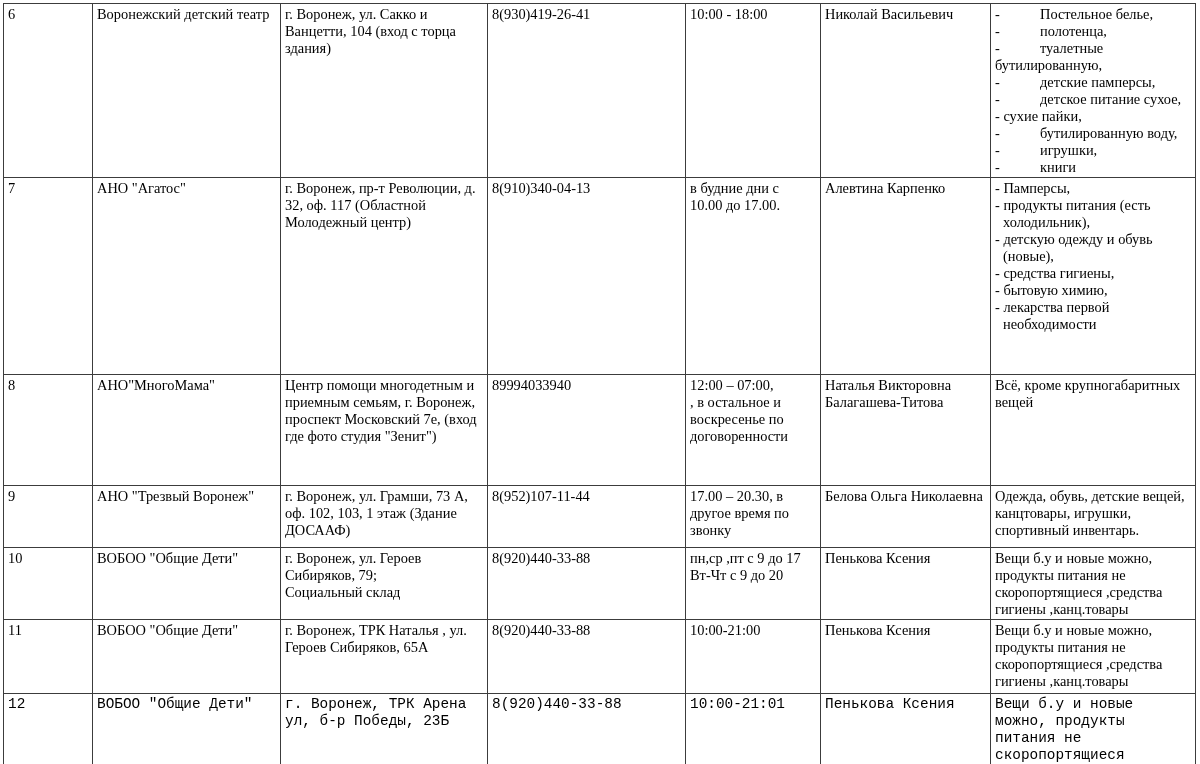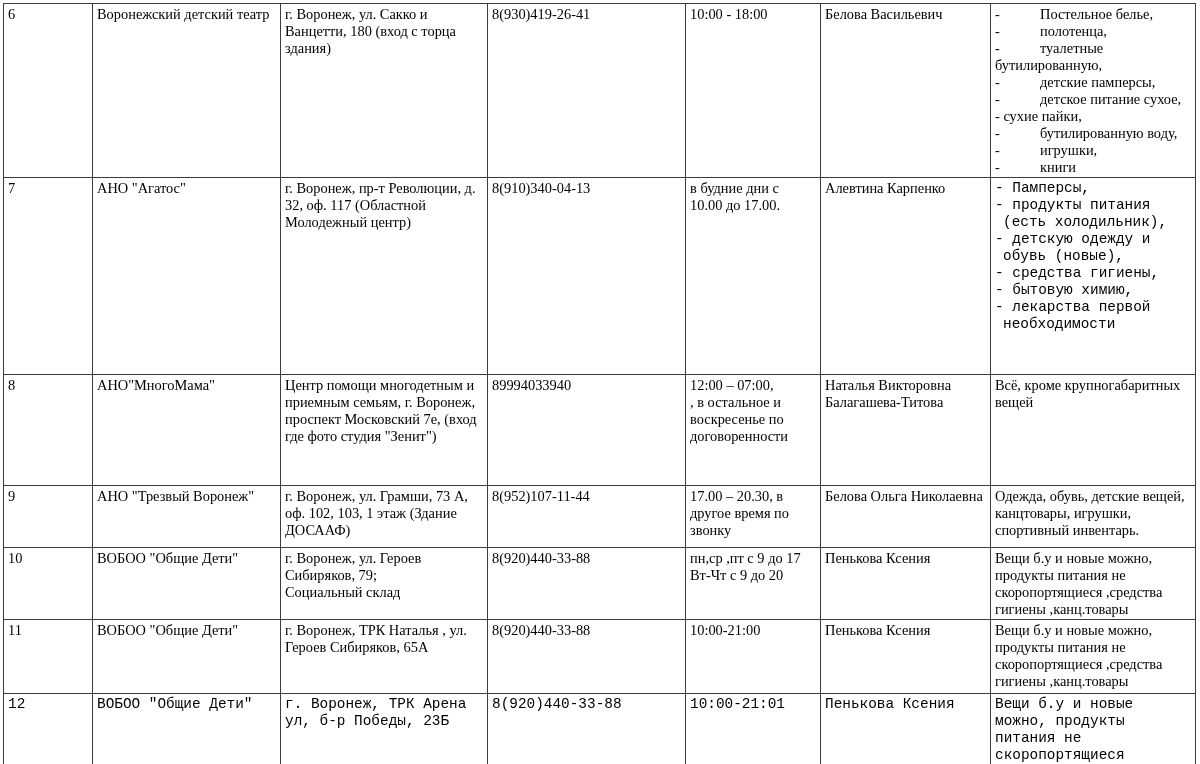--- a/index.html
+++ b/index.html
@@ -19,21 +19,21 @@
   }
   table.doc-table td {
     border:1px solid var(--border);
     vertical-align:top;
     padding:2px 4px 0 4px;
     overflow:hidden;
   }
   .para { white-space:pre-wrap; overflow-wrap:break-word; }
   .para.tab { position:relative; padding-left:45px; }
   .para.tab .dash { position:absolute; left:0; top:0; }
-  .para.hang { padding-left:8px; text-indent:-8px;font-family:Liberation Mono, monospace; }
+  .para.hang { padding-left:8px; text-indent:-8px; }
 </style>
 </head>
 <body>
 
 <table class="doc-table">
   <colgroup>
       <col style="width: 89px;">
       <col style="width: 188px;">
       <col style="width: 207px;">
       <col style="width: 198px;">
@@ -43,30 +43,30 @@
     </colgroup>
   <tbody>
       <tr style="height: 174px;">
         <td>
           <div class="para plain">6</div>
         </td>
         <td>
           <div class="para plain">Воронежский детский театр</div>
         </td>
         <td>
-          <div class="para plain">г. Воронеж, ул. Сакко и Ванцетти, 180 (вход с торца здания)</div>
+          <div class="para plain">г. Воронеж, ул. Сакко и Ванцетти, 104 (вход с торца здания)</div>
         </td>
         <td>
           <div class="para plain">8(930)419-26-41</div>
         </td>
         <td>
           <div class="para plain">10:00 - 18:00</div>
         </td>
         <td>
-          <div class="para plain">Белова Васильевич</div>
+          <div class="para plain">Николай Васильевич</div>
         </td>
         <td>
           <div class="para tab"><span class="dash">-</span><span>Постельное белье,</span></div>
           <div class="para tab"><span class="dash">-</span><span>полотенца,</span></div>
           <div class="para tab"><span class="dash">-</span><span>туалетные</span></div>
           <div class="para plain">бутилированную,</div>
           <div class="para tab"><span class="dash">-</span><span>детские памперсы,</span></div>
           <div class="para tab"><span class="dash">-</span><span>детское питание сухое,</span></div>
           <div class="para plain">- сухие пайки,</div>
           <div class="para tab"><span class="dash">-</span><span>бутилированную воду,</span></div>

